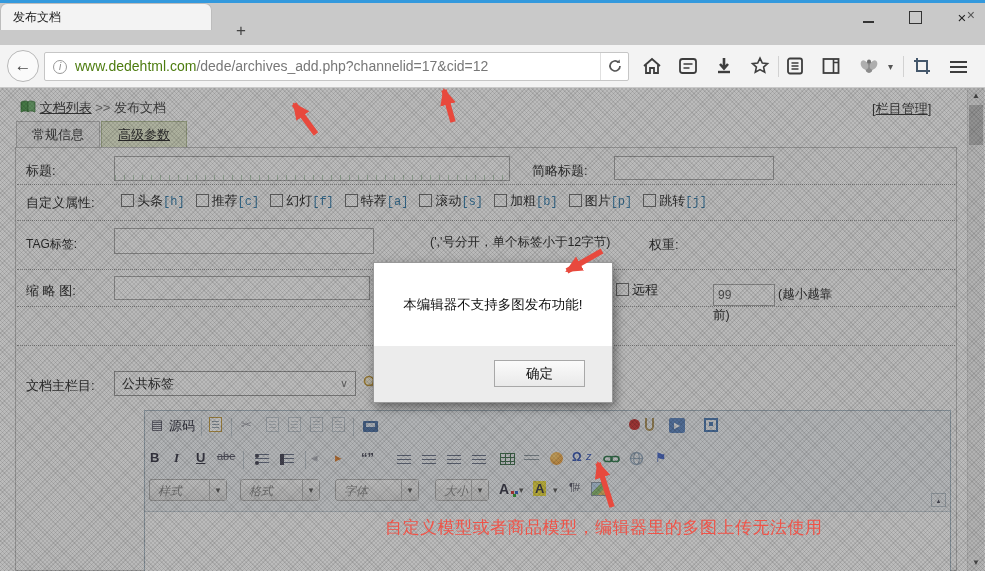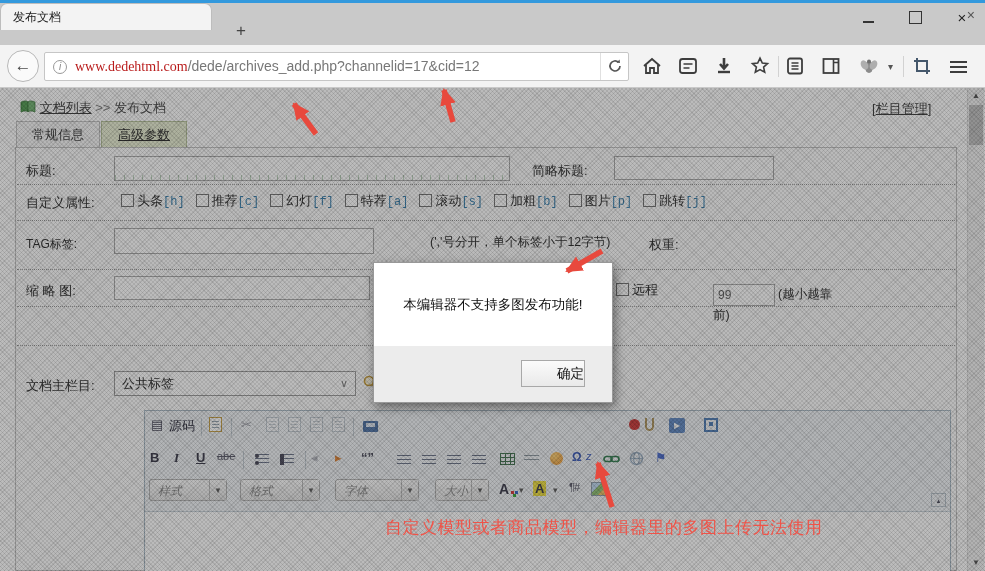--- a/index.html
+++ b/index.html
@@ -18,21 +18,21 @@
   #win-min { left:852px; } #win-min::after{ content:""; display:inline-block; width:11px; height:2px; background:#333; margin-top:8px;}
   #win-max { left:899px; } #win-max::after{ content:""; display:inline-block; width:11px; height:11px; border:1.5px solid #333; margin-top:2px;}
   #win-close { left:946px; font-size:15px; color:#222; line-height:18px; }
 
   
   #navbar { left:0; top:45px; width:985px; height:43px; background:#f3f3f3; border-bottom:1px solid #c9c9c9; }
   #back-btn { position:absolute; left:7px; top:5px; width:32px; height:32px; border-radius:50%; border:1px solid #b8b8b8; background:#fafafa; text-align:center; line-height:30px; font-size:17px; color:#4a4a4a; font-weight:bold; }
   #url-field { position:absolute; left:44px; top:7px; width:585px; height:29px; background:#fff; border:1px solid #c6c6c6; border-radius:2px; }
   #info-icon { position:absolute; left:8px; top:7px; width:14px; height:14px; border:1px solid #999; border-radius:50%; color:#888; font-size:10px; text-align:center; line-height:12px; font-style:italic; }
   #url-text { position:absolute; left:30px; top:5px; font-size:14px; white-space:nowrap; }
-  #url-domain { color:#b91c1c;font-family:Liberation Serif, serif; }
+  #url-domain { color:#4d7c0f; }
   #url-path { color:#777; }
   #reload-box { position:absolute; right:0; top:0; width:28px; height:27px; border-left:1px solid #e0e0e0; text-align:center; }
   .nav-icon { position:absolute; top:10px; width:22px; height:22px; }
   .nav-sep { position:absolute; top:11px; width:1px; height:21px; background:#d2d2d2; }
   #caret-icon { font-size:10px; color:#555; top:16px; }
   #menu-icon span { display:block; width:17px; height:2.5px; background:#3d3d3d; margin:2.5px 0; }
 
   
   #content { left:0; top:88px; width:985px; height:483px; background:#ffffff; }
   .link { text-decoration:underline; color:#333; }
@@ -78,21 +78,21 @@
   
   #dim { position:absolute; left:0; top:0; width:985px; height:483px; z-index:10;
     background-color:rgba(55,55,55,0.34);
     background-image:repeating-linear-gradient(45deg,rgba(0,0,0,.09) 0 1px,transparent 1px 3px),
                      repeating-linear-gradient(-45deg,rgba(0,0,0,.09) 0 1px,transparent 1px 3px); }
 
   
   #modal { position:absolute; left:373px; top:174px; width:240px; height:141px; background:#fff; border:1px solid #989898; box-shadow:2px 4px 10px rgba(0,0,0,.45); z-index:20; }
   #modal-msg { position:absolute; left:0; top:0; width:238px; height:83px; display:flex; align-items:center; justify-content:center; font-size:13.5px; color:#111; }
   #modal-footer { position:absolute; left:0; top:83px; width:238px; height:56px; background:#ececec; }
-  #ok-btn { position:absolute; right:27px; top:14px; width:64px; height:27px; background:linear-gradient(#fbfbfb,#e9e9e9); border:1px solid #a8a8a8; font-size:13.5px; color:#111; text-align:right; line-height:25px; }
+  #ok-btn { position:absolute; right:27px; top:14px; width:91px; height:27px; background:linear-gradient(#fbfbfb,#e9e9e9); border:1px solid #a8a8a8; font-size:13.5px; color:#111; text-align:center; line-height:25px; }
 
   
   #arrows { position:absolute; left:0; top:0; z-index:30; pointer-events:none; }
   #red-note { position:absolute; left:385px; top:428px; z-index:25; font-size:17px; color:#ef5348; letter-spacing:.5px; white-space:nowrap; }
 
   svg { display:block; }
 </style>
 </head>
 <body>
 

